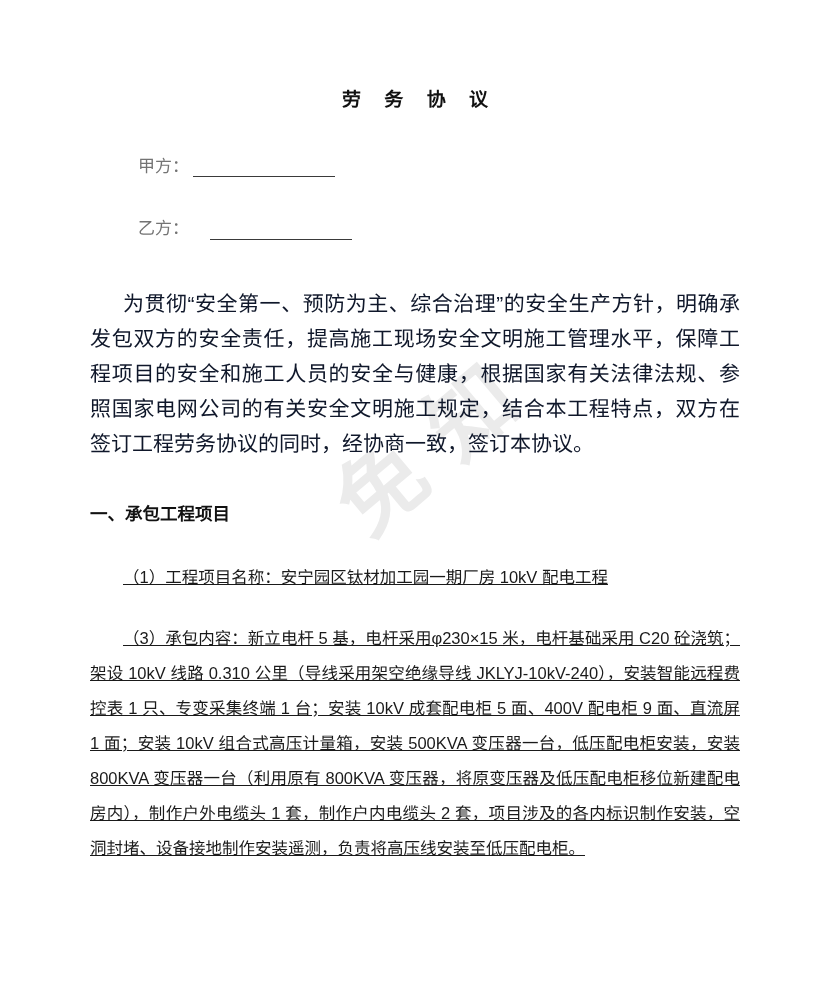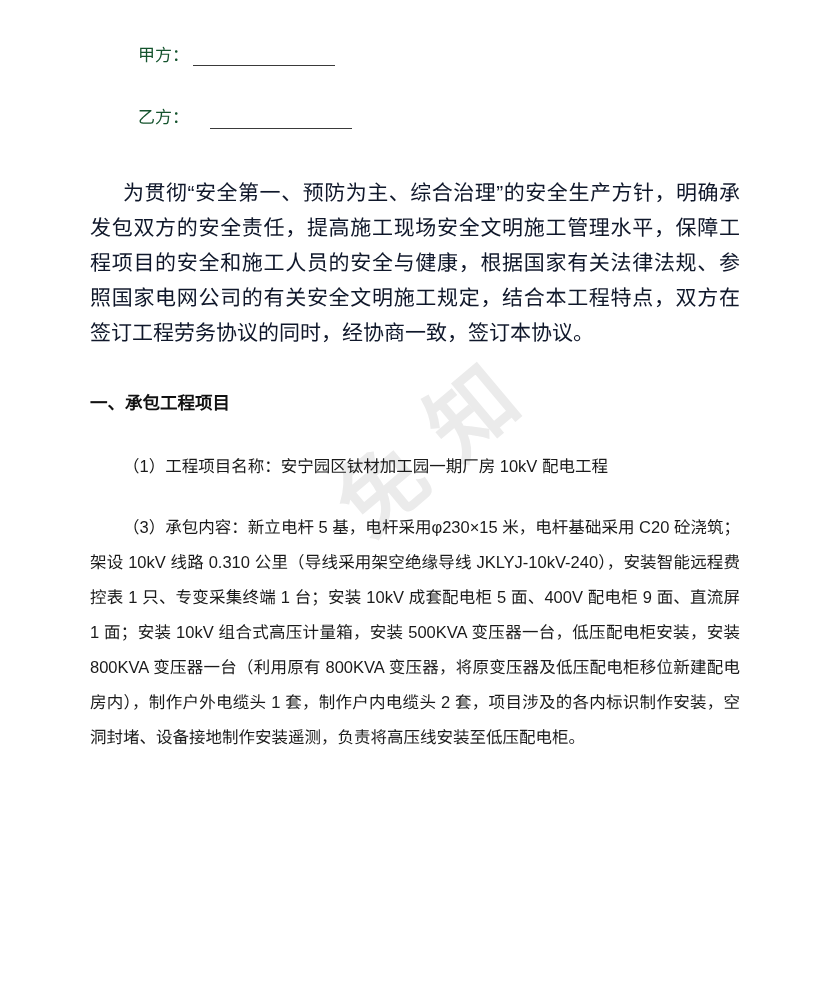--- a/index.html
+++ b/index.html
@@ -59,21 +59,21 @@
   }
 
   
   .party-block {
     margin-top: 46px;
   }
   .party-row {
     display: flex;
     align-items: flex-end;
     font-size: 17px;
-    color: #14532d;
+    color: #737373;
     padding-left: 48px;
   }
   .party-row + .party-row {
     margin-top: 42px;
     gap: 17px;
   }
   .party-label {
     white-space: nowrap;
     line-height: 1.2;
   }
@@ -114,34 +114,36 @@
   
   .clause {
     margin: 0;
     padding-top: 28px;
     font-size: 16.5px;
     line-height: 35px;
     text-align: justify;
     text-justify: inter-ideograph;
     text-indent: 33px;
     color: #1a1a1a;
+    text-decoration: underline;
   }
   .clause-long {
     padding-top: 26px;
   }
 </style>
 </head>
 <body>
 
 <div class="page">
 
   <div class="watermark">免 知</div>
 
   <div class="content">
 
+    <h1 class="doc-title">劳 务 协 议</h1>
 
     <div class="party-block">
       <div class="party-row">
         <span class="party-label">甲方：</span>
         <span class="party-fill"></span>
       </div>
       <div class="party-row">
         <span class="party-label">乙方：</span>
         <span class="party-fill"></span>
       </div>

